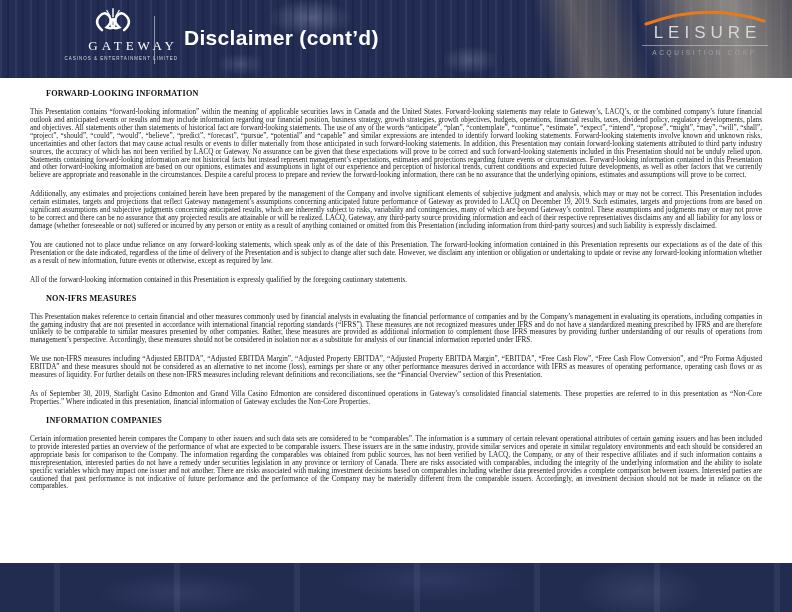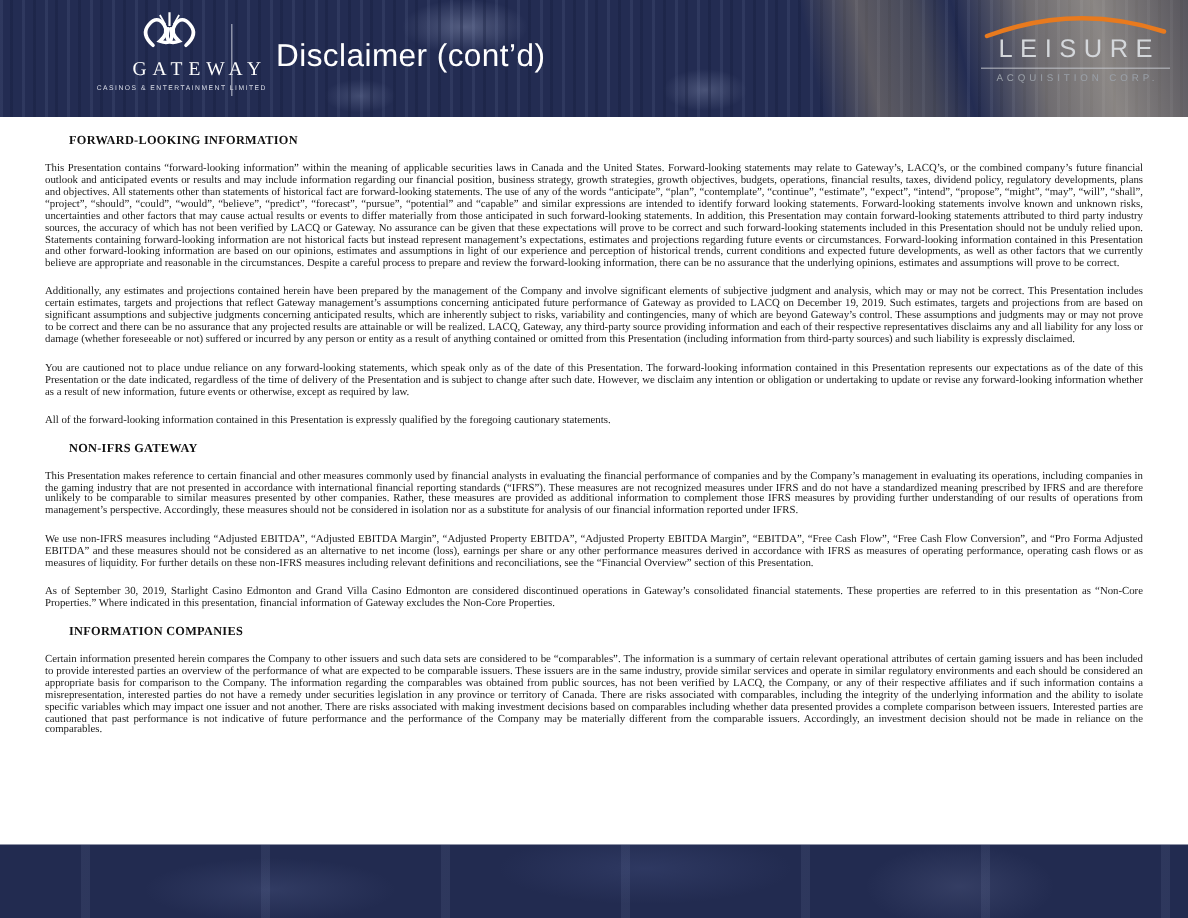--- a/index.html
+++ b/index.html
@@ -23,23 +23,23 @@
     background:
       linear-gradient(78deg, rgba(0,0,0,0) 18%, rgba(188,168,128,0.38) 30%, rgba(150,138,108,0.30) 42%, rgba(0,0,0,0) 50%, rgba(205,188,150,0.45) 66%, rgba(225,210,175,0.55) 80%, rgba(150,135,105,0.45) 100%);
   }
   .gw{position:absolute;left:48px;top:5px;width:130px;text-align:right;color:#fff;}
   .gw svg{display:block;margin:0 auto;}
   .gw-name{font-family:"Liberation Serif",serif;font-size:13px;letter-spacing:4px;color:#fdfdfd;margin-top:1px;}
   .gw-tag{font-family:"Liberation Sans",sans-serif;font-size:4.5px;letter-spacing:1px;color:#d9dce6;margin-top:2px;}
   .hdr-divider{position:absolute;left:154px;top:16px;width:1px;height:48px;background:rgba(230,233,240,0.55);}
   .slide-title{
     position:absolute;left:184px;top:26px;margin:0;
-    font-family:"Liberation Sans",sans-serif;font-weight:normal;font-size:21px;color:#ffffff;letter-spacing:0.3px;
+    font-family:"Liberation Sans",sans-serif;font-weight:bold;font-size:21px;color:#ffffff;letter-spacing:0.3px;
   }
-  .lac{position:absolute;right:10px;top:8px;width:130px;text-align:center;}
+  .lac{position:absolute;right:22px;top:8px;width:130px;text-align:center;}
   .lac svg{display:block;margin:0 auto -3px auto;}
   .lac-name{font-family:"Liberation Sans",sans-serif;font-size:17px;font-weight:normal;letter-spacing:5px;color:#d4d7db;text-indent:5px;}
   .lac-rule{height:1px;background:rgba(200,204,210,0.6);margin:2px 2px 3px 2px;}
   .lac-tag{font-family:"Liberation Sans",sans-serif;font-size:6.5px;letter-spacing:2.6px;color:#9aa0a8;text-indent:2.6px;}
   
   .body{
     position:absolute;top:78px;left:0;width:792px;height:485px;
     padding:9px 30px 0 30px;box-sizing:border-box;color:#1a1a1a;
   }
   .sec-h{
@@ -103,21 +103,21 @@
 
     <div>
       <div class="sec-h first">FORWARD-LOOKING INFORMATION</div>
       <p>This Presentation contains “forward-looking information” within the meaning of applicable securities laws in Canada and the United States. Forward-looking statements may relate to Gateway’s, LACQ’s, or the combined company’s future financial outlook and anticipated events or results and may include information regarding our financial position, business strategy, growth strategies, growth objectives, budgets, operations, financial results, taxes, dividend policy, regulatory developments, plans and objectives. All statements other than statements of historical fact are forward-looking statements. The use of any of the words “anticipate”, “plan”, “contemplate”, “continue”, “estimate”, “expect”, “intend”, “propose”, “might”, “may”, “will”, “shall”, “project”, “should”, “could”, “would”, “believe”, “predict”, “forecast”, “pursue”, “potential” and “capable” and similar expressions are intended to identify forward looking statements. Forward-looking statements involve known and unknown risks, uncertainties and other factors that may cause actual results or events to differ materially from those anticipated in such forward-looking statements. In addition, this Presentation may contain forward-looking statements attributed to third party industry sources, the accuracy of which has not been verified by LACQ or Gateway. No assurance can be given that these expectations will prove to be correct and such forward-looking statements included in this Presentation should not be unduly relied upon. Statements containing forward-looking information are not historical facts but instead represent management’s expectations, estimates and projections regarding future events or circumstances. Forward-looking information contained in this Presentation and other forward-looking information are based on our opinions, estimates and assumptions in light of our experience and perception of historical trends, current conditions and expected future developments, as well as other factors that we currently believe are appropriate and reasonable in the circumstances. Despite a careful process to prepare and review the forward-looking information, there can be no assurance that the underlying opinions, estimates and assumptions will prove to be correct.</p>
       <p>Additionally, any estimates and projections contained herein have been prepared by the management of the Company and involve significant elements of subjective judgment and analysis, which may or may not be correct. This Presentation includes certain estimates, targets and projections that reflect Gateway management’s assumptions concerning anticipated future performance of Gateway as provided to LACQ on December 19, 2019. Such estimates, targets and projections from are based on significant assumptions and subjective judgments concerning anticipated results, which are inherently subject to risks, variability and contingencies, many of which are beyond Gateway’s control. These assumptions and judgments may or may not prove to be correct and there can be no assurance that any projected results are attainable or will be realized. LACQ, Gateway, any third-party source providing information and each of their respective representatives disclaims any and all liability for any loss or damage (whether foreseeable or not) suffered or incurred by any person or entity as a result of anything contained or omitted from this Presentation (including information from third-party sources) and such liability is expressly disclaimed.</p>
       <p>You are cautioned not to place undue reliance on any forward-looking statements, which speak only as of the date of this Presentation. The forward-looking information contained in this Presentation represents our expectations as of the date of this Presentation or the date indicated, regardless of the time of delivery of the Presentation and is subject to change after such date. However, we disclaim any intention or obligation or undertaking to update or revise any forward-looking information whether as a result of new information, future events or otherwise, except as required by law.</p>
       <p>All of the forward-looking information contained in this Presentation is expressly qualified by the foregoing cautionary statements.</p>
     </div>
 
     <div>
-      <div class="sec-h">NON-IFRS GATEWAY</div>
+      <div class="sec-h">NON-IFRS MEASURES</div>
       <p>This Presentation makes reference to certain financial and other measures commonly used by financial analysts in evaluating the financial performance of companies and by the Company’s management in evaluating its operations, including companies in the gaming industry that are not presented in accordance with international financial reporting standards (“IFRS”). These measures are not recognized measures under IFRS and do not have a standardized meaning prescribed by IFRS and are therefore unlikely to be comparable to similar measures presented by other companies. Rather, these measures are provided as additional information to complement those IFRS measures by providing further understanding of our results of operations from management’s perspective. Accordingly, these measures should not be considered in isolation nor as a substitute for analysis of our financial information reported under IFRS.</p>
       <p>We use non-IFRS measures including “Adjusted EBITDA”, “Adjusted EBITDA Margin”, “Adjusted Property EBITDA”, “Adjusted Property EBITDA Margin”, “EBITDA”, “Free Cash Flow”, “Free Cash Flow Conversion”, and “Pro Forma Adjusted EBITDA” and these measures should not be considered as an alternative to net income (loss), earnings per share or any other performance measures derived in accordance with IFRS as measures of operating performance, operating cash flows or as measures of liquidity. For further details on these non-IFRS measures including relevant definitions and reconciliations, see the “Financial Overview” section of this Presentation.</p>
       <p>As of September 30, 2019, Starlight Casino Edmonton and Grand Villa Casino Edmonton are considered discontinued operations in Gateway’s consolidated financial statements.  These properties are referred to in this presentation as “Non-Core Properties.”  Where indicated in this presentation, financial information of Gateway excludes the Non-Core Properties.</p>
     </div>
 
     <div>
       <div class="sec-h">INFORMATION COMPANIES</div>
       <p>Certain information presented herein compares the Company to other issuers and such data sets are considered to be “comparables”. The information is a summary of certain relevant operational attributes of certain gaming issuers and has been included to provide interested parties an overview of the performance of what are expected to be comparable issuers. These issuers are in the same industry, provide similar services and operate in similar regulatory environments and each should be considered an appropriate basis for comparison to the Company. The information regarding the comparables was obtained from public sources, has not been verified by LACQ, the Company, or any of their respective affiliates and if such information contains a misrepresentation, interested parties do not have a remedy under securities legislation in any province or territory of Canada. There are risks associated with comparables, including the integrity of the underlying information and the ability to isolate specific variables which may impact one issuer and not another. There are risks associated with making investment decisions based on comparables including whether data presented provides a complete comparison between issuers. Interested parties are cautioned that past performance is not indicative of future performance and the performance of the Company may be materially different from the comparable issuers. Accordingly, an investment decision should not be made in reliance on the comparables.</p>
     </div>
 

